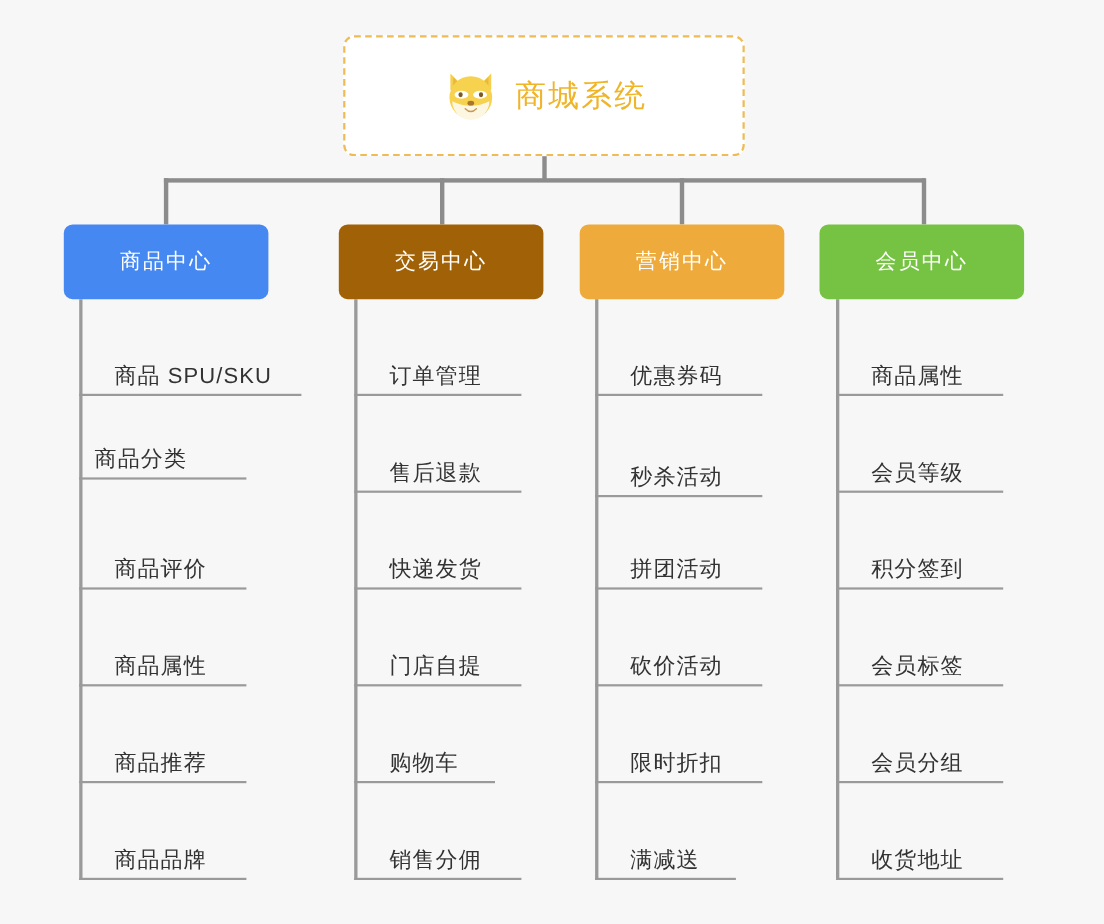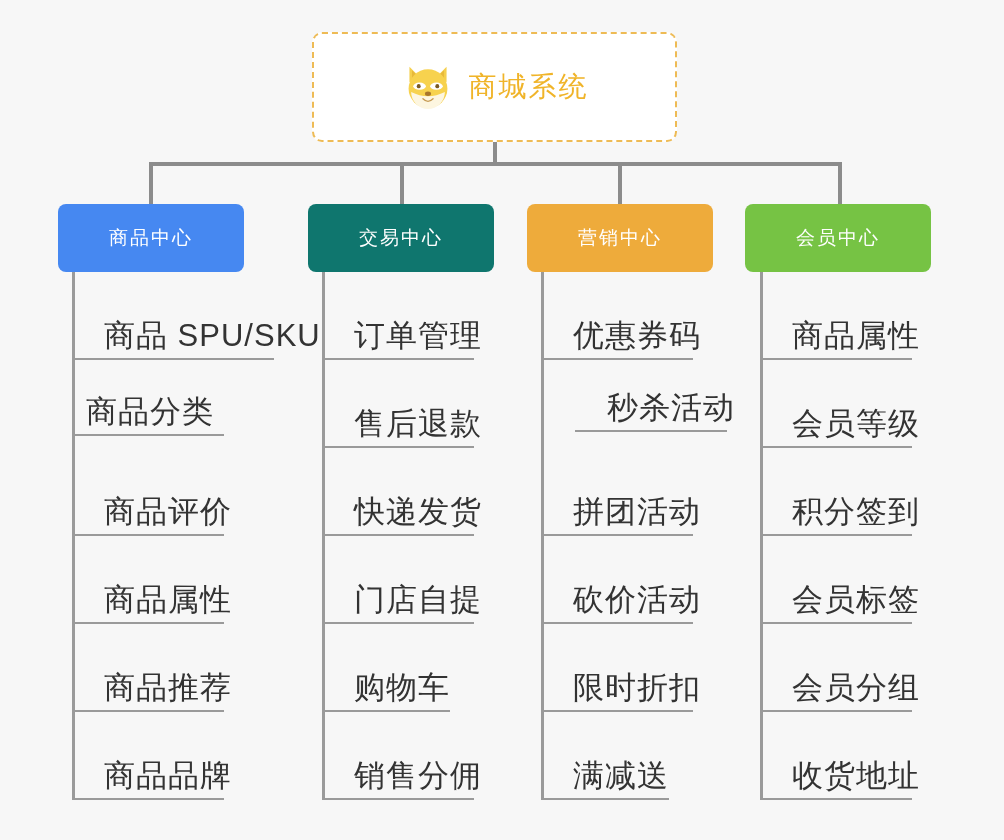--- a/index.html
+++ b/index.html
@@ -110,21 +110,21 @@
     left: 0;
     height: 88px;
     box-sizing: border-box;
     display: flex;
     align-items: flex-end;
     border-bottom: 2px solid #9a9a9a;
     padding-left: 32px;
     padding-bottom: 4px;
   }
   .leaf-label {
-    font-size: 31px;
+    font-size: 20px;
     line-height: 1.15;
     color: #333333;
     white-space: nowrap;
     letter-spacing: 1px;
   }
 </style>
 </head>
 <body>
 
 <div id="diagram">
@@ -169,21 +169,21 @@
         <span class="leaf-label">商品属性</span>
       </div>
       <div class="leaf-item" style="top: 352px; width: 152px;">
         <span class="leaf-label">商品推荐</span>
       </div>
       <div class="leaf-item" style="top: 440px; width: 152px;">
         <span class="leaf-label">商品品牌</span>
       </div>
     </div>
     <div class="conn conn-drop" style="left: 400px; background: rgb(140, 140, 140);"></div>
-    <div class="cat-box" style="left: 308px; width: 186px; background: #0f766e;">
+    <div class="cat-box" style="left: 308px; width: 186px; background: #a16207;">
       <span>交易中心</span>
     </div>
     <div class="leaf-col" style="left: 322px;">
       <div class="leaf-spine"></div>
       <div class="leaf-item" style="top: 0px; width: 152px;">
         <span class="leaf-label">订单管理</span>
       </div>
       <div class="leaf-item" style="top: 88px; width: 152px;">
         <span class="leaf-label">售后退款</span>
       </div>
@@ -202,21 +202,21 @@
     </div>
     <div class="conn conn-drop" style="left: 618px; background: rgb(140, 140, 140);"></div>
     <div class="cat-box" style="left: 527px; width: 186px; background: rgb(238, 171, 59);">
       <span>营销中心</span>
     </div>
     <div class="leaf-col" style="left: 541px;">
       <div class="leaf-spine"></div>
       <div class="leaf-item" style="top: 0px; width: 152px;">
         <span class="leaf-label">优惠券码</span>
       </div>
-      <div class="leaf-item" style="top: 72px; width: 152px; margin-left: 34px;">
+      <div class="leaf-item" style="top: 92px; width: 152px;">
         <span class="leaf-label">秒杀活动</span>
       </div>
       <div class="leaf-item" style="top: 176px; width: 152px;">
         <span class="leaf-label">拼团活动</span>
       </div>
       <div class="leaf-item" style="top: 264px; width: 152px; font-family: Liberation Serif, serif;">
         <span class="leaf-label">砍价活动</span>
       </div>
       <div class="leaf-item" style="top: 352px; width: 152px;">
         <span class="leaf-label">限时折扣</span>

